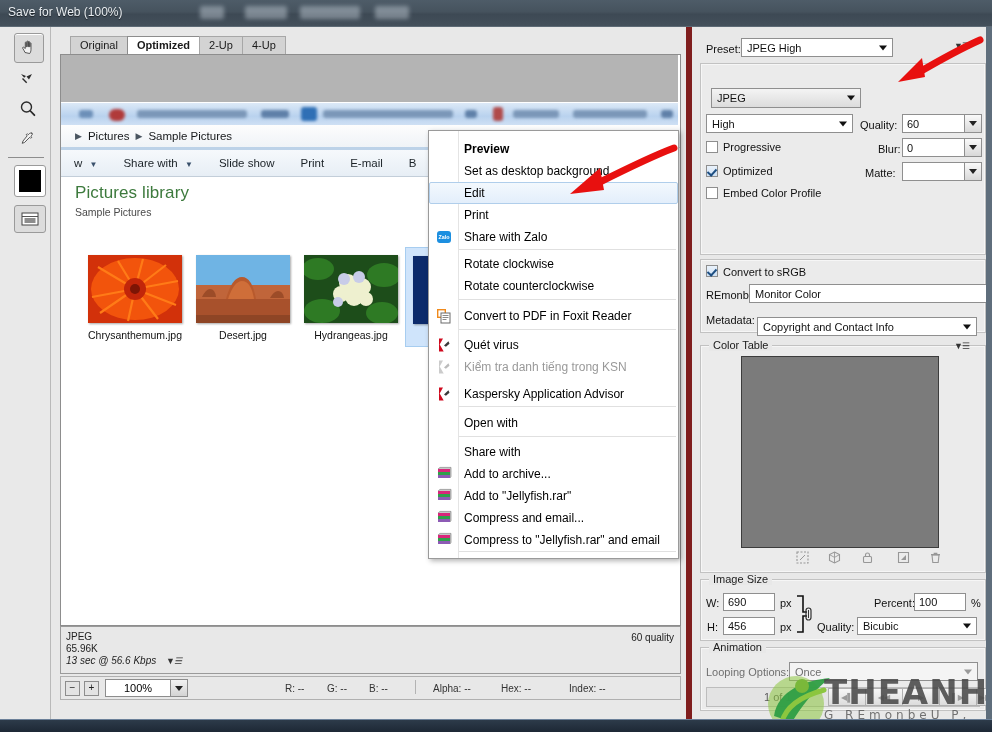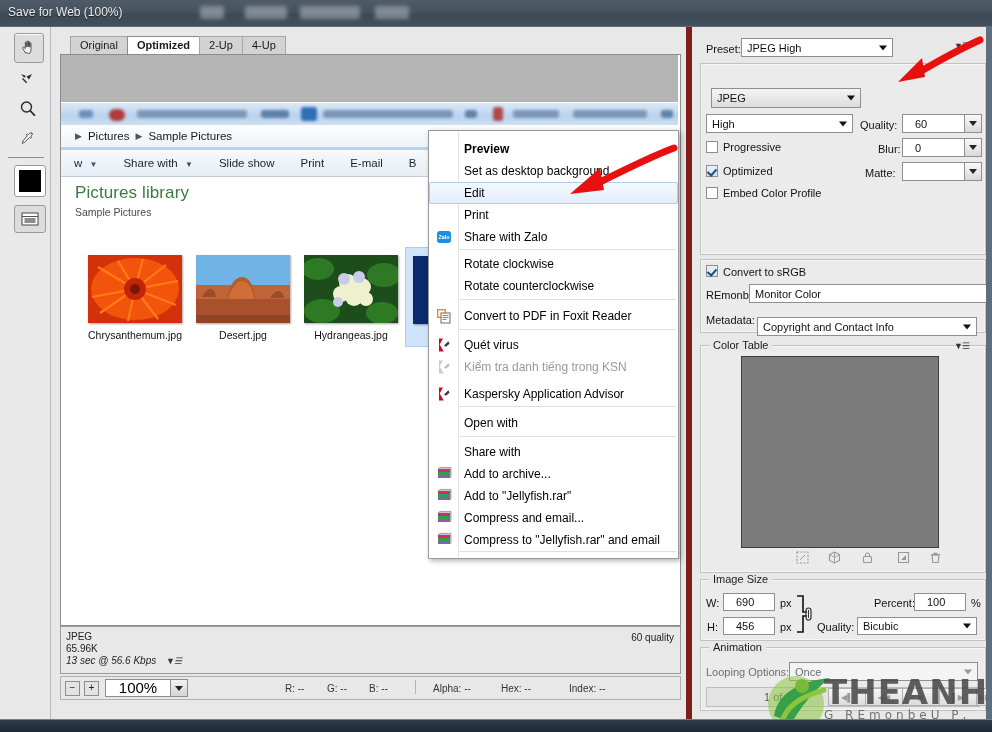--- a/index.html
+++ b/index.html
@@ -132,21 +132,21 @@
   .zoombar{
     position:absolute;left:9px;top:649px;width:619px;height:22px;
     background:#e8e8e8;border:1px solid #b0b0b0;display:flex;align-items:center;
   }
   .sqbtn{
     width:13px;height:13px;margin-left:4px;background:#e3e3e3;border:1px solid #8d8d8d;
     font-size:10px;line-height:11px;text-align:center;color:#222;
   }
   .zoomfield{
     margin-left:6px;width:64px;height:16px;background:#fff;border:1px solid #8d8d8d;
-    font-size:15px;text-align:center;line-height:16px;
+    font-size:11px;text-align:center;line-height:16px;
   }
   .zdrop{
     width:16px;height:16px;background:linear-gradient(180deg,#f2f2f2,#d4d4d4);
     border:1px solid #8d8d8d;border-left:none;display:flex;align-items:center;justify-content:center;
   }
   .cread{position:absolute;font-size:10px;color:#333;}
   .vdiv{position:absolute;width:1px;height:14px;background:#b3b3b3;}
 
   
   .btn{
@@ -168,21 +168,21 @@
     position:absolute;border:1px solid #c2c2c2;background:#ebebeb;
     box-shadow:inset 0 0 0 1px #f6f6f6;
   }
   .fleg{
     position:absolute;top:-7px;left:8px;background:#e8e8e8;padding:0 4px;
     font-size:11px;color:#1a1a1a;
   }
   .lbl{position:absolute;font-size:11px;color:#111;}
   .field{
     position:absolute;background:#fff;border:1px solid #8f8f8f;
-    font-size:11px;color:#111;display:flex;align-items:center;padding-left:12px;
+    font-size:11px;color:#111;display:flex;align-items:center;padding-left:4px;
     box-sizing:border-box;
   }
   .combo{
     position:absolute;background:#fff;border:1px solid #8f8f8f;
     font-size:11px;color:#111;display:flex;align-items:center;padding-left:5px;
     box-sizing:border-box;
   }
   .combo .car{
     position:absolute;right:5px;top:50%;transform:translateY(-50%);
     width:0;height:0;border-left:4px solid transparent;border-right:4px solid transparent;

